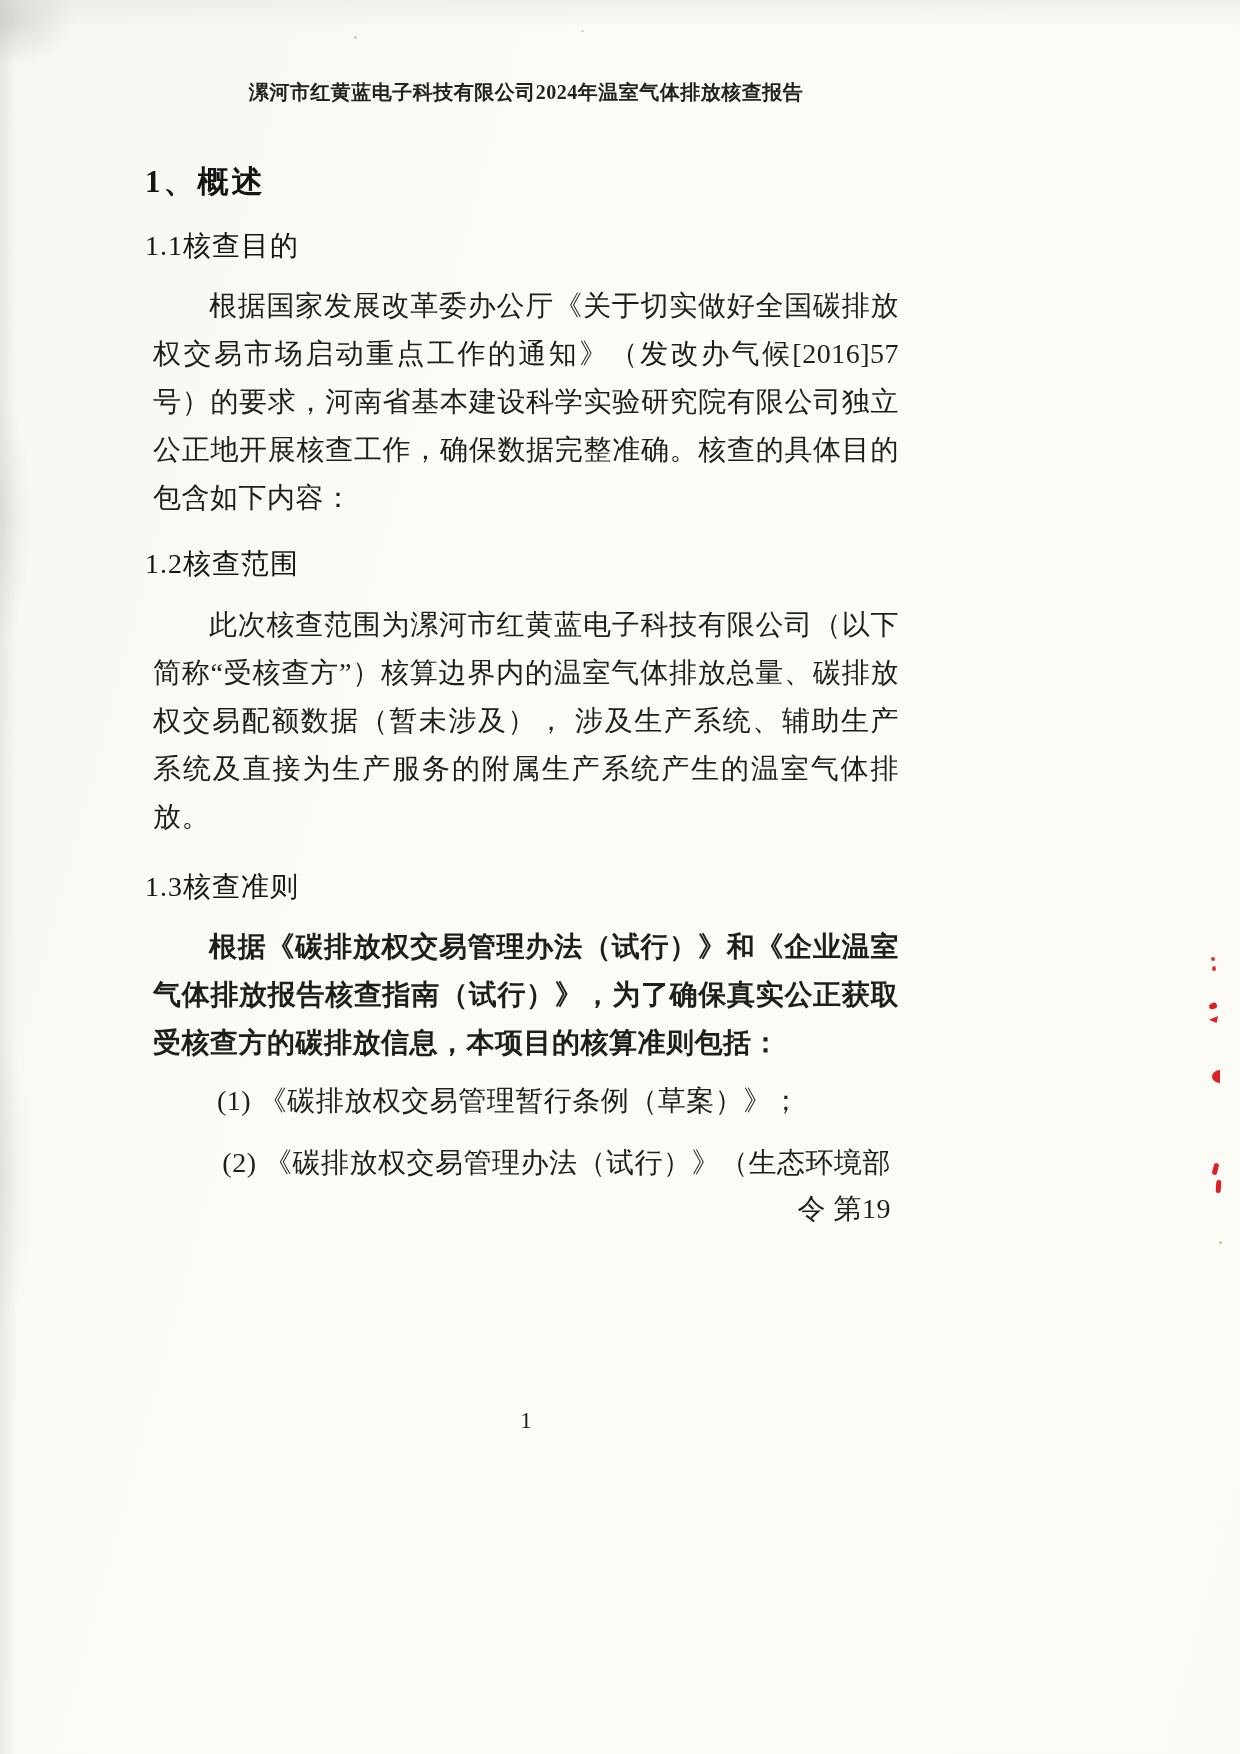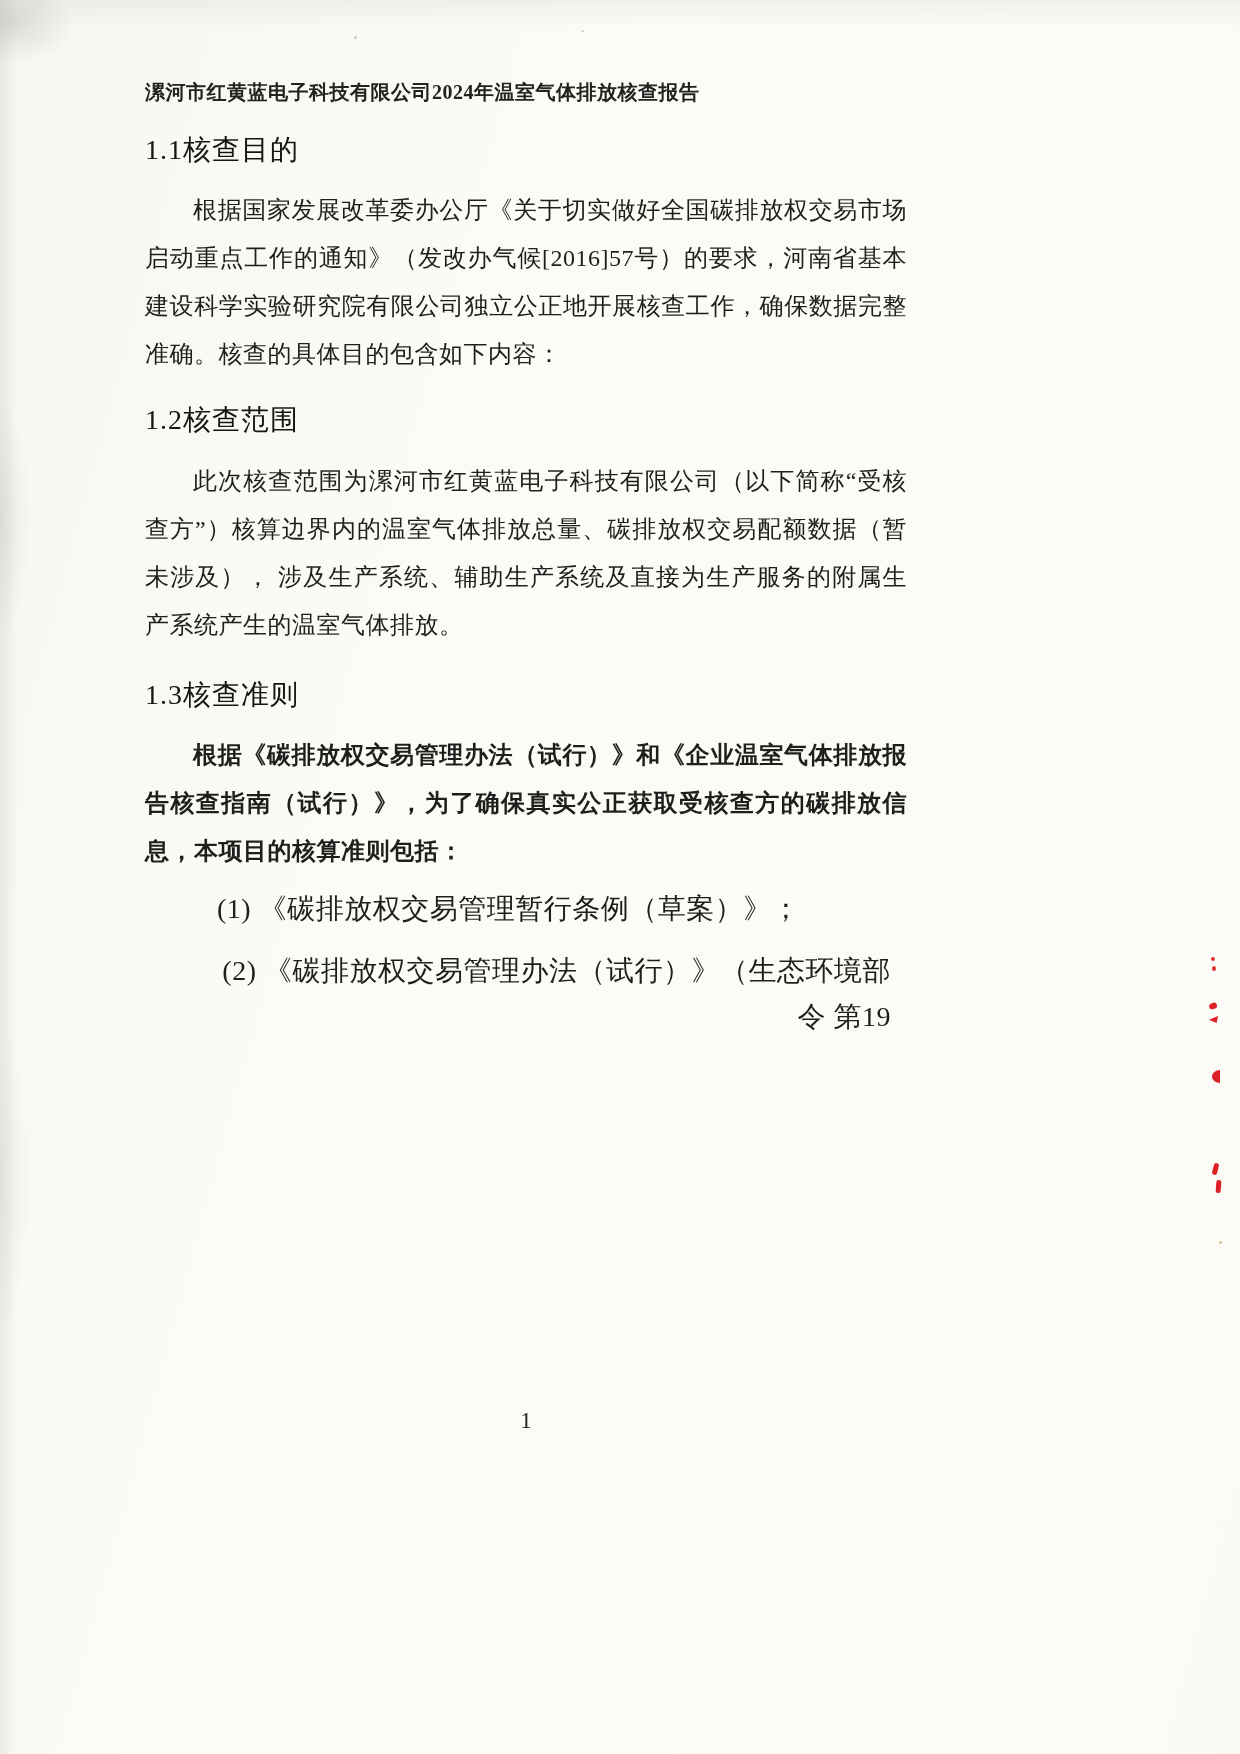--- a/index.html
+++ b/index.html
@@ -26,20 +26,21 @@
     left: 145px;
     top: 0;
     width: 762px;
   }
 
   .running-header {
     margin-top: 78px;
     font-size: 20px;
     font-weight: bold;
     line-height: 28px;
+    text-align: center;
     letter-spacing: .5px;
     color: #232220;
   }
 
   .chapter {
     margin: 56px 0 0 0;
     font-size: 31px;
     font-weight: bold;
     line-height: 40px;
     letter-spacing: 3px;
@@ -52,22 +53,22 @@
     font-weight: normal;
     line-height: 36px;
     letter-spacing: 1px;
     color: #161514;
   }
   .sec-heading.s11 { margin-top: 26px; }
   .sec-heading.s12 { margin-top: 24px; }
   .sec-heading.s13 { margin-top: 28px; }
 
   .body-p {
-    margin: 0;
-    font-size: 24px;
+    margin: 8px;
+    font-size: 28px;
     line-height: 48px;
     text-align: justify;
     text-indent: 2em;
     letter-spacing: .5px;
     color: #1f1e1c;
   }
   .body-p.first { margin-top: 18px; }
   .body-p.follow { margin-top: 6px; }
   .body-p.after-h12 { margin-top: 19px; }
   .body-p.after-h13 { margin-top: 18px; font-weight: bold; }
@@ -110,20 +111,21 @@
 </style>
 </head>
 <body>
 
 <div class="page">
 
   <div class="content">
 
     <div class="running-header">漯河市红黄蓝电子科技有限公司2024年温室气体排放核查报告</div>
 
+    <h1 class="chapter">1、概述</h1>
 
     <h2 class="sec-heading s11">1.1核查目的</h2>
 
     <p class="body-p first">根据国家发展改革委办公厅《关于切实做好全国碳排放权交易市场启动重点工作的通知》（发改办气候[2016]57号）的要求，河南省基本建设科学实验研究院有限公司独立公正地开展核查工作，确保数据完整准确。核查的具体目的包含如下内容：</p>
 
 
 
     <h2 class="sec-heading s12">1.2核查范围</h2>
 
     <p class="body-p after-h12">此次核查范围为漯河市红黄蓝电子科技有限公司（以下简称“受核查方”）核算边界内的温室气体排放总量、碳排放权交易配额数据（暂未涉及）， 涉及生产系统、辅助生产系统及直接为生产服务的附属生产系统产生的温室气体排放。</p>

